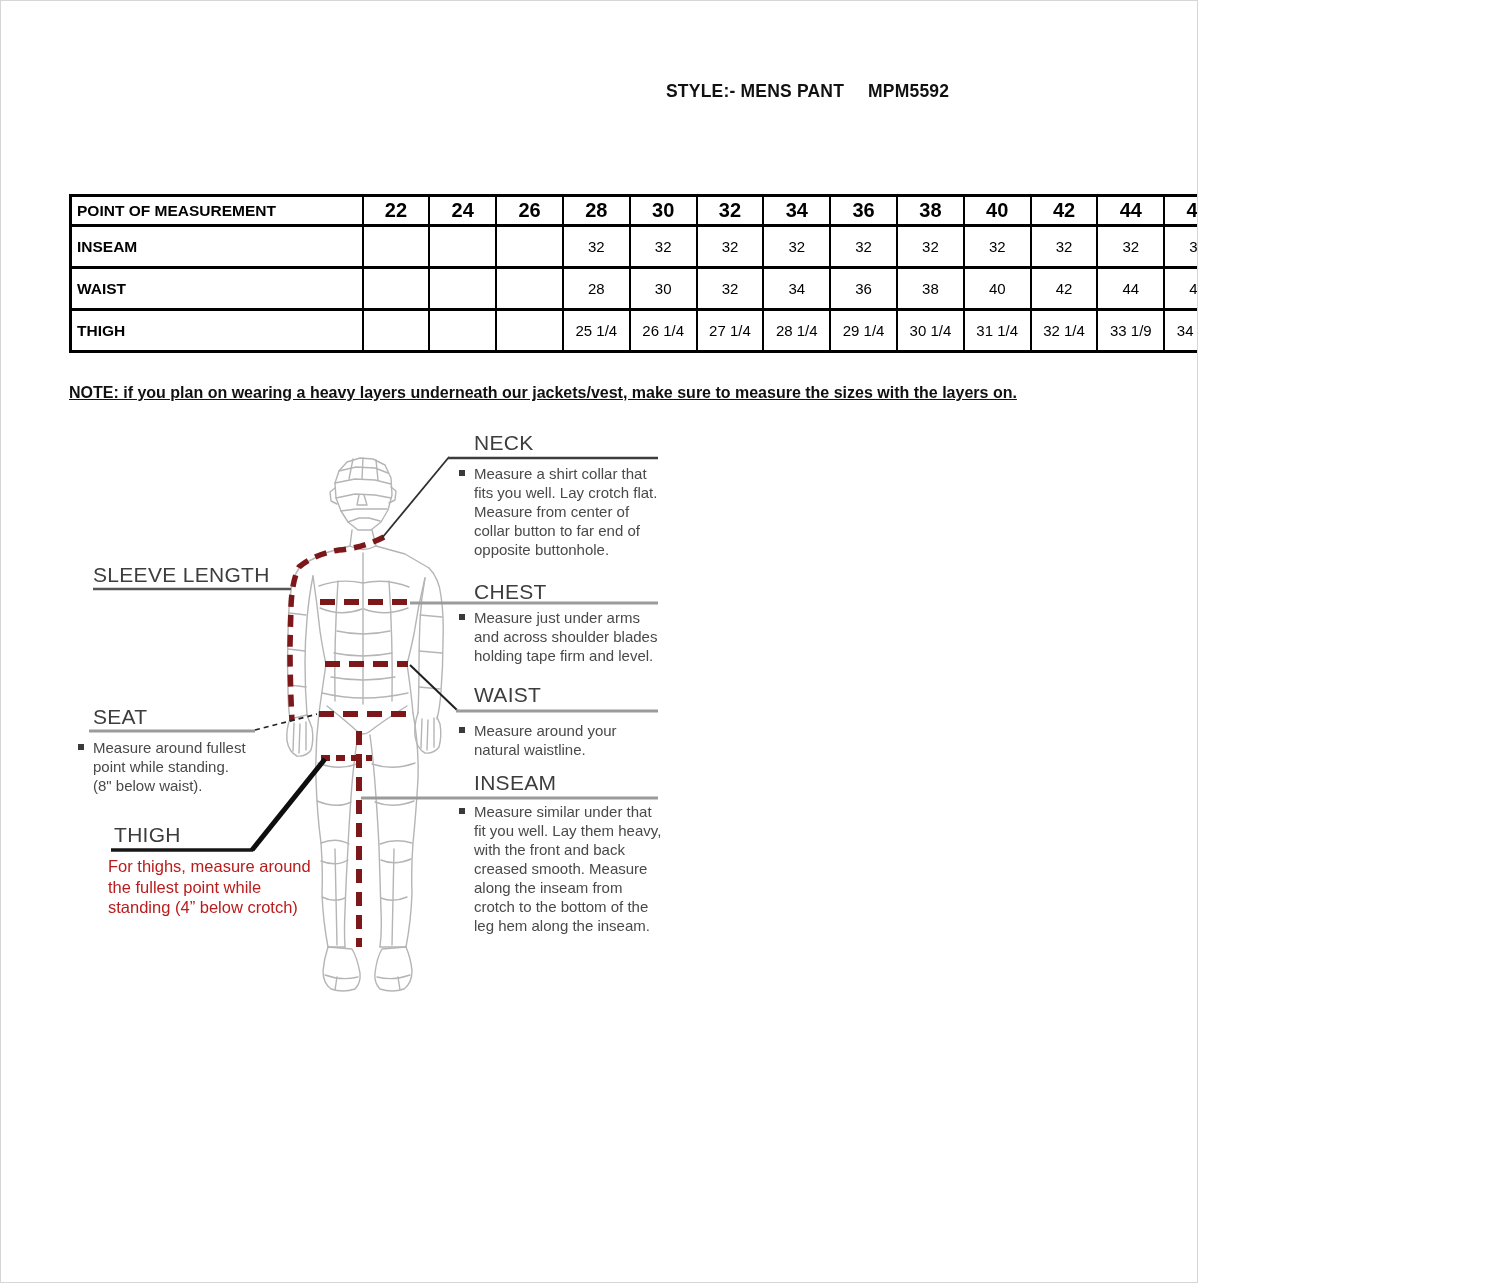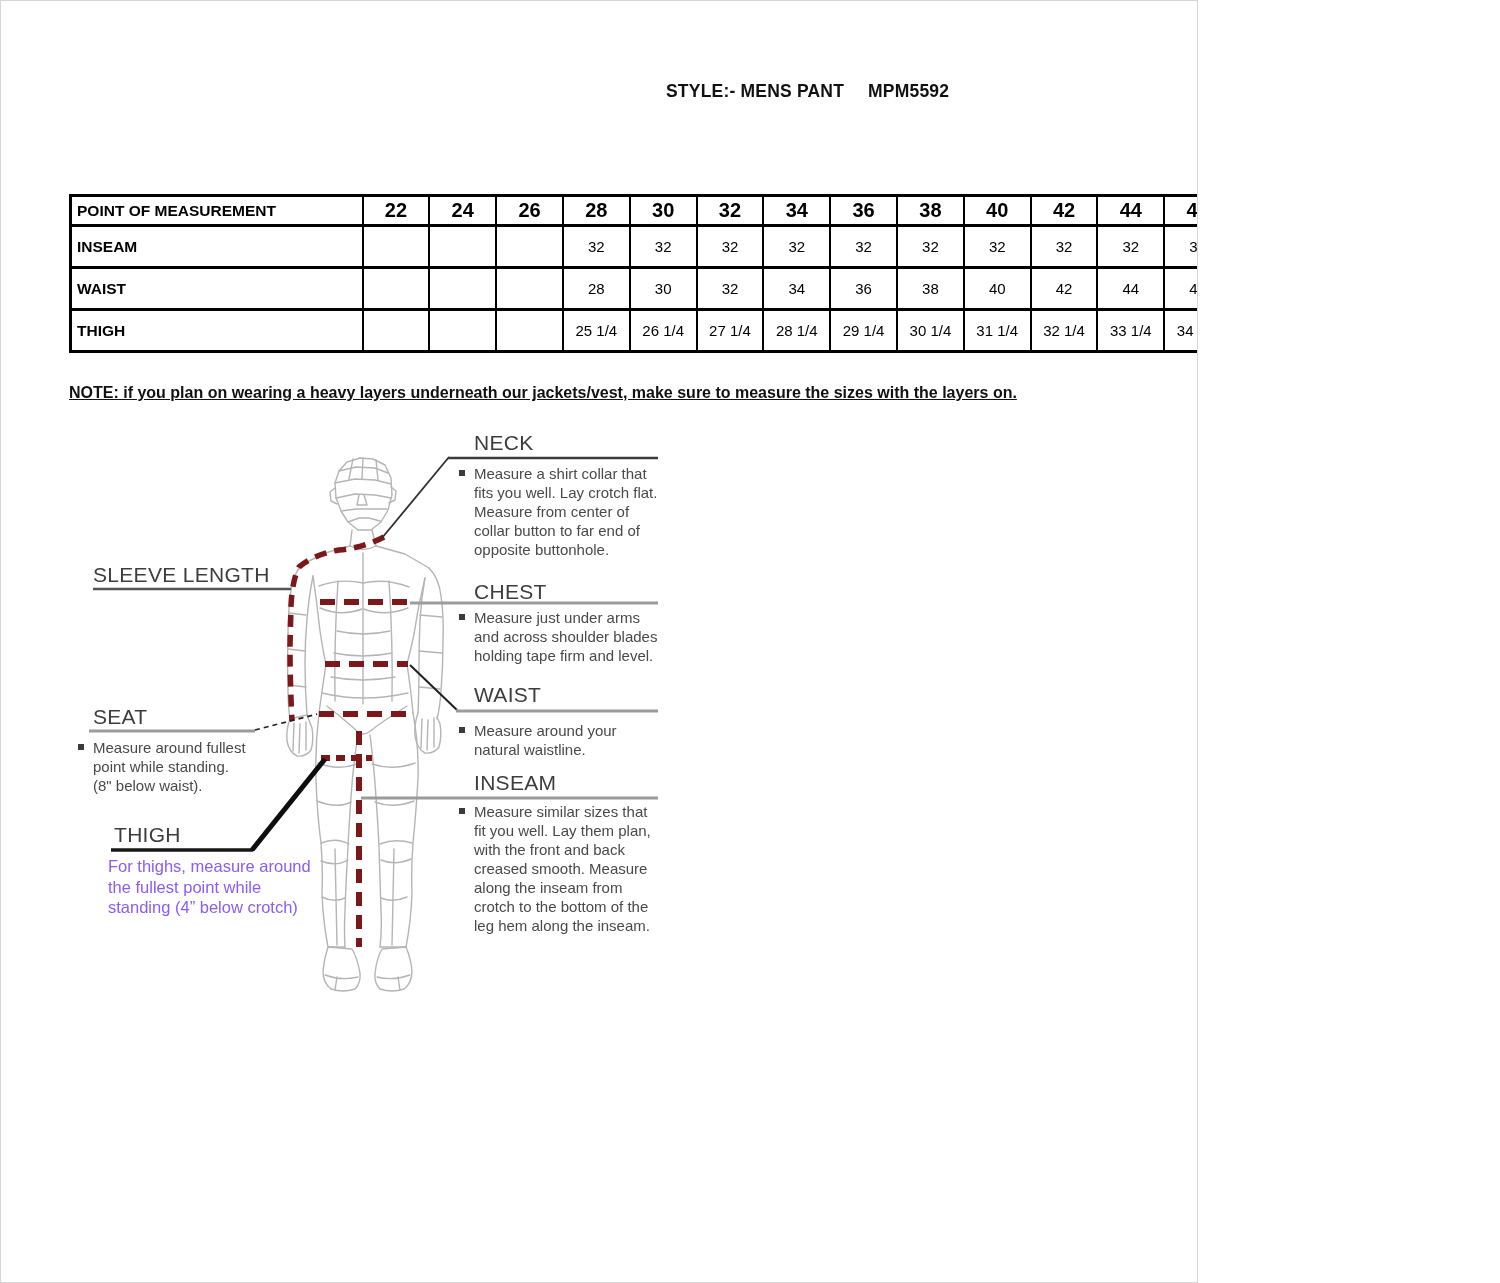--- a/index.html
+++ b/index.html
@@ -27,21 +27,21 @@
   table.size-table tbody td{font-size:15px;font-weight:normal;}
   
   .note-line{position:absolute;left:68px;top:383px;font-size:16px;font-weight:bold;color:#111;
     white-space:nowrap;text-decoration:underline;}
   
   svg.diagram{position:absolute;left:0;top:0;pointer-events:none;}
   
   .g-head{position:absolute;font-size:21px;color:#3d3d3d;letter-spacing:.3px;white-space:nowrap;}
   .g-body{position:absolute;font-size:15px;line-height:19px;color:#494949;}
   .g-body .tline{white-space:nowrap;}
-  .g-body.big{font-size:16.5px;line-height:20.5px;color:#8b5cf6;}
+  .g-body.big{font-size:16.5px;line-height:20.5px;color:#b91c1c;}
   .bullet{position:absolute;width:6px;height:6px;background:#3a3a3a;display:block;}
 </style>
 </head>
 <body>
 
 <div id="page">
 
   <div class="doc-title">
     <span>STYLE:- MENS PANT</span><span class="code">MPM5592</span>
   </div>
@@ -133,21 +133,21 @@
             <td></td>
             <td></td>
             <td>25 1/4</td>
             <td>26 1/4</td>
             <td>27 1/4</td>
             <td>28 1/4</td>
             <td>29 1/4</td>
             <td>30 1/4</td>
             <td>31 1/4</td>
             <td>32 1/4</td>
-            <td>33 1/4</td>
+            <td>33 1/9</td>
             <td>34 1/4</td>
             <td></td>
             <td></td>
             <td></td>
           </tr>
         </tbody>
       </table>
   </div>
 
   <div class="note-line">NOTE: if you plan on wearing a heavy layers underneath our jackets/vest, make sure to measure the sizes with the layers on.</div>
@@ -254,22 +254,22 @@
   <div class="g-head" style="left:473px;top:682px;">WAIST</div>
   <div class="g-body" style="left:473px;top:720px;">
     <span class="bullet" style="left:-15px;top:6px;"></span>
   <div class="tline">Measure around your</div>
       <div class="tline">natural waistline.</div>
     </div>
 
   <div class="g-head" style="left:473px;top:770px;">INSEAM</div>
   <div class="g-body" style="left:473px;top:801px;">
     <span class="bullet" style="left:-15px;top:6px;"></span>
-  <div class="tline">Measure similar sizes that</div>
-      <div class="tline">fit you well. Lay them plan,</div>
+  <div class="tline">Measure similar under that</div>
+      <div class="tline">fit you well. Lay them heavy,</div>
       <div class="tline">with the front and back</div>
       <div class="tline">creased smooth. Measure</div>
       <div class="tline">along the inseam from</div>
       <div class="tline">crotch to the bottom of the</div>
       <div class="tline">leg hem along the inseam.</div>
     </div>
 
   <div class="g-head" style="left:92px;top:562px;">SLEEVE LENGTH</div>
 
   <div class="g-head" style="left:92px;top:704px;">SEAT</div>

